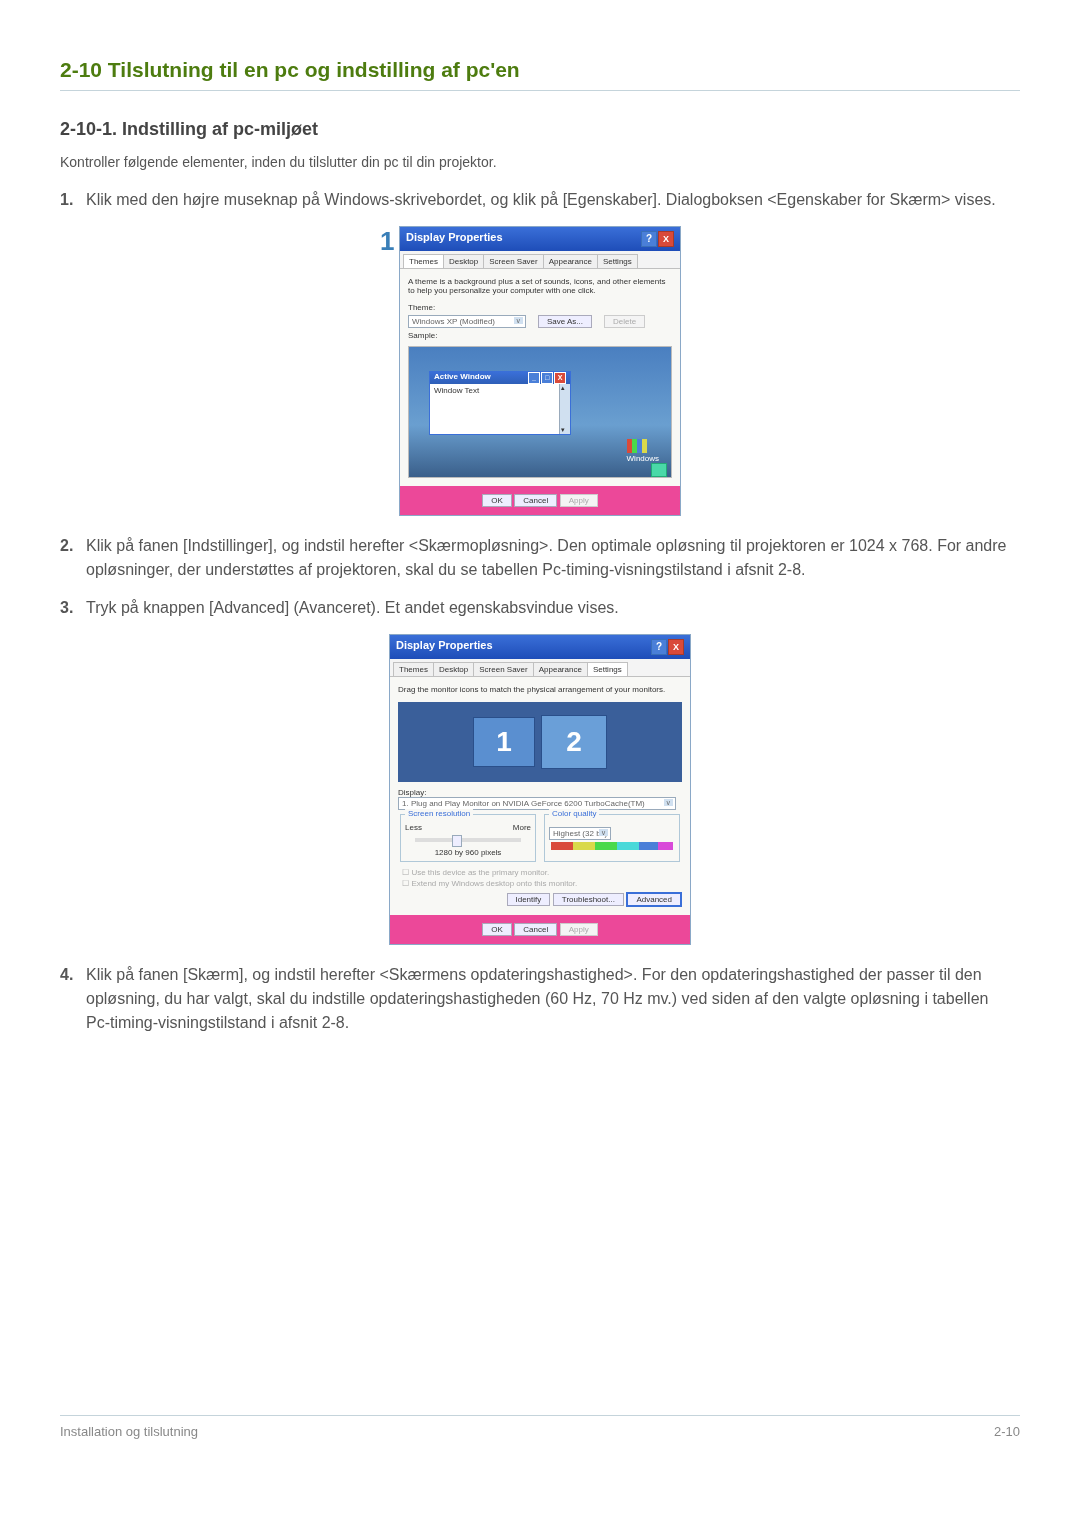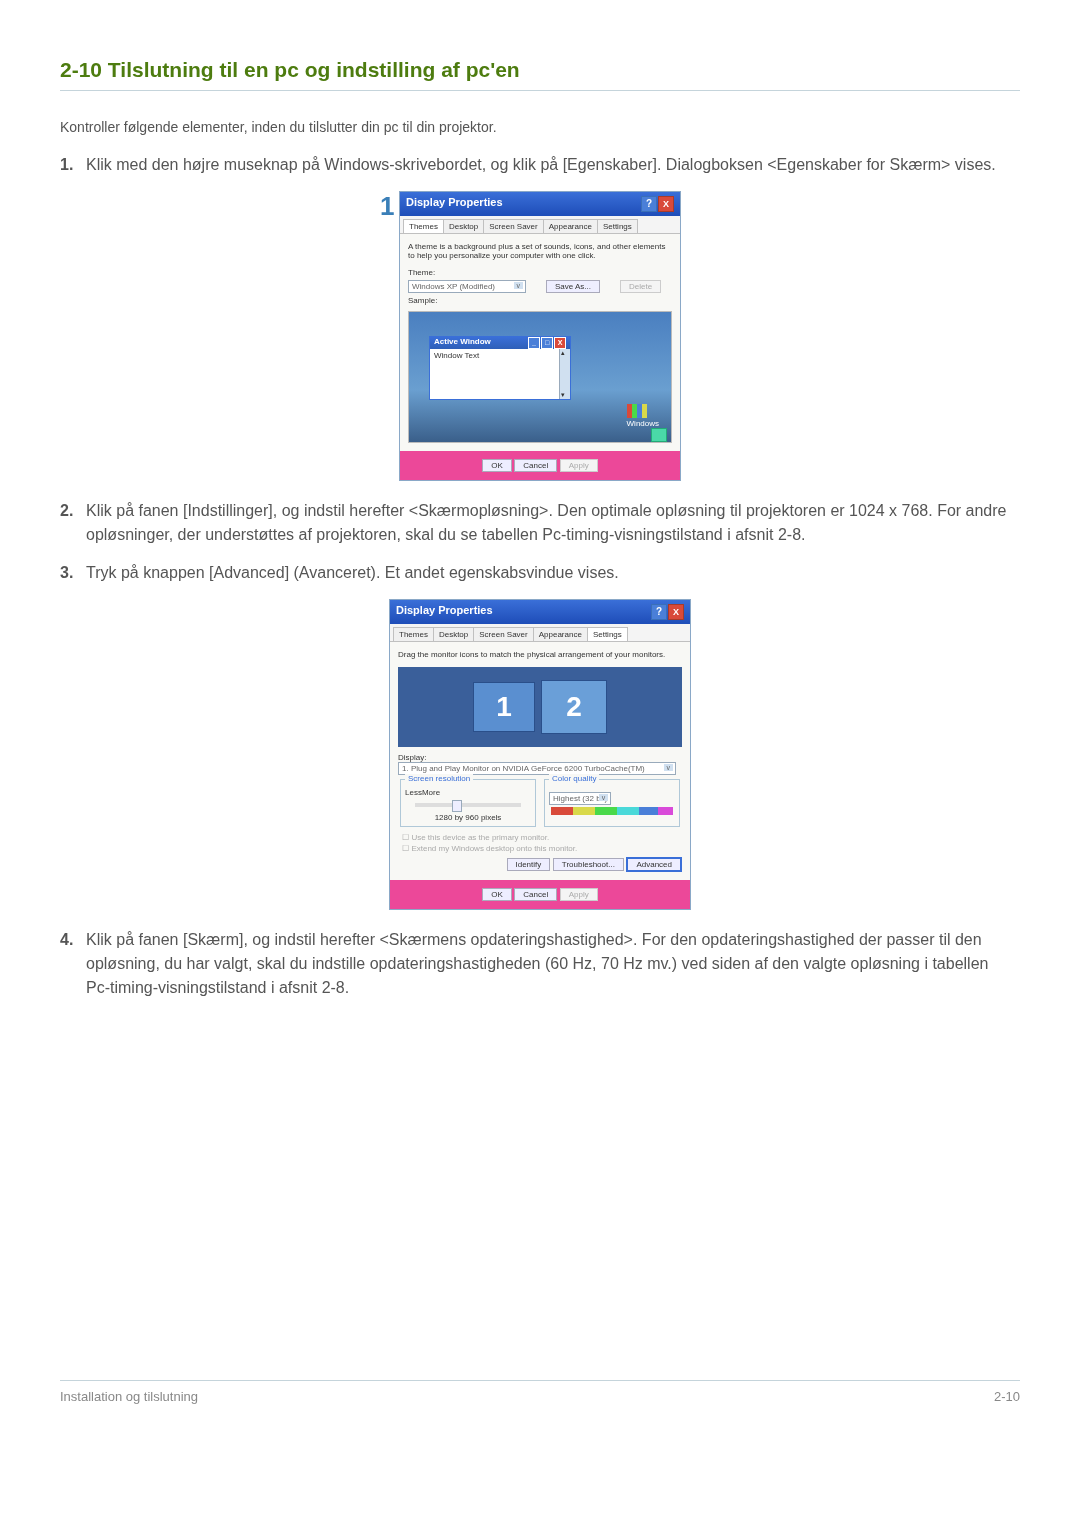--- a/index.html
+++ b/index.html
@@ -60,20 +60,21 @@
 .twocol>.grp{flex:1}
 .callout{position:absolute;font-size:26px;font-weight:bold;color:#3a7fb8}
 .footer{border-top:1px solid #c5d4db;margin-top:380px;padding-top:8px;display:flex;justify-content:space-between;font-size:13px;color:#888}
 </style>
 </head>
 <body>
 
 <div class="page">
 <div class="h1">2-10 Tilslutning til en pc og indstilling af pc'en</div>
 <hr class="hr">
+<div class="h2">2-10-1. Indstilling af pc-miljøet</div>
 <div class="intro">Kontroller følgende elementer, inden du tilslutter din pc til din projektor.</div>
 
 <ol class="steps">
 <li><span class="num">1.</span><span class="txt">Klik med den højre museknap på Windows-skrivebordet, og klik på [Egenskaber]. Dialogboksen &lt;Egenskaber for Skærm&gt; vises.</span></li>
 </ol>
 
 <div class="fig">
 <span class="callout" style="left:320px;top:0">1</span>
 <div class="dlg">
 <div class="ttl">
@@ -86,21 +87,21 @@
 <div class="tabs">
 <span class="tab act">Themes</span>
 <span class="tab">Desktop</span>
 <span class="tab">Screen Saver</span>
 <span class="tab">Appearance</span>
 <span class="tab">Settings</span>
 </div>
 <div class="body1">
 <div class="desc">A theme is a background plus a set of sounds, icons, and other elements to help you personalize your computer with one click.</div>
 <div class="lbl">Theme:</div>
-<div style="display:flex;gap:20px;align-items:center;margin:3px 0">
+<div style="display:flex;gap:12px;align-items:center;margin:3px 0">
 <span class="sel">Windows XP (Modified)</span>
 <span class="btn">Save As...</span>
 <span class="btn dis">Delete</span>
 </div>
 <div class="lbl">Sample:</div>
 <div class="samp">
 <div class="aw">
 <div class="awt">
                 <span>Active Window</span>
                 <span class="wic">
@@ -152,21 +153,21 @@
 <div class="desc">Drag the monitor icons to match the physical arrangement of your monitors.</div>
 <div class="mons">
 <div class="mon m1">1</div>
 <div class="mon m2">2</div>
 </div>
 <div class="lbl">Display:</div>
 <div class="sel" style="width:270px">1. Plug and Play Monitor on NVIDIA GeForce 6200 TurboCache(TM)</div>
 <div class="twocol">
 <div class="grp">
 <span class="gl">Screen resolution</span>
-<div style="display:flex;justify-content:flex-start;font-size:8px;margin-top:4px">
+<div style="display:flex;justify-content:space-between;font-size:8px;margin-top:4px">
                 <span>Less</span>
                 <span>More</span>
               </div>
 <div class="slider"></div>
 <div style="font-size:8px;text-align:center">1280 by 960   pixels</div>
 </div>
 <div class="grp">
 <span class="gl">Color quality</span>
 <div class="sel" style="width:auto;margin-top:8px">Highest (32 bit)</div>
 <div class="cbar"></div>

